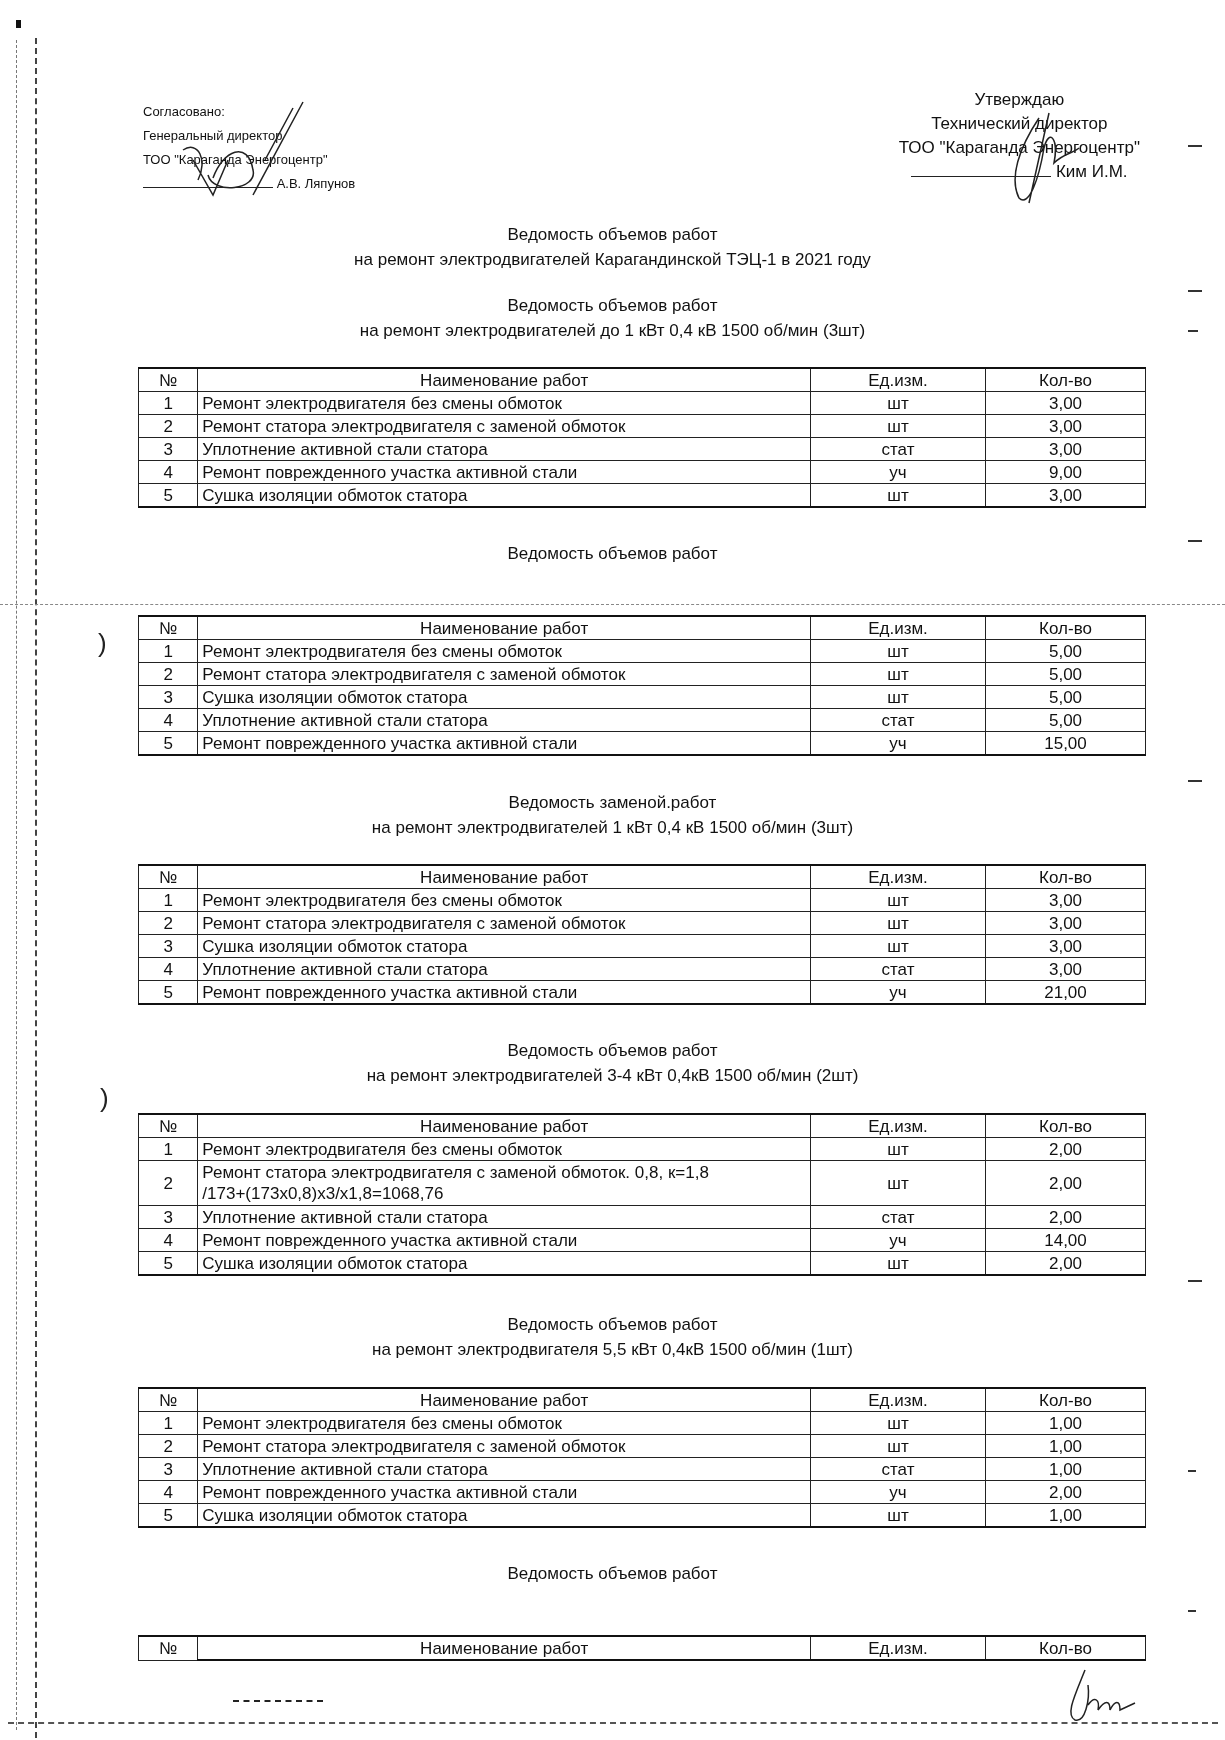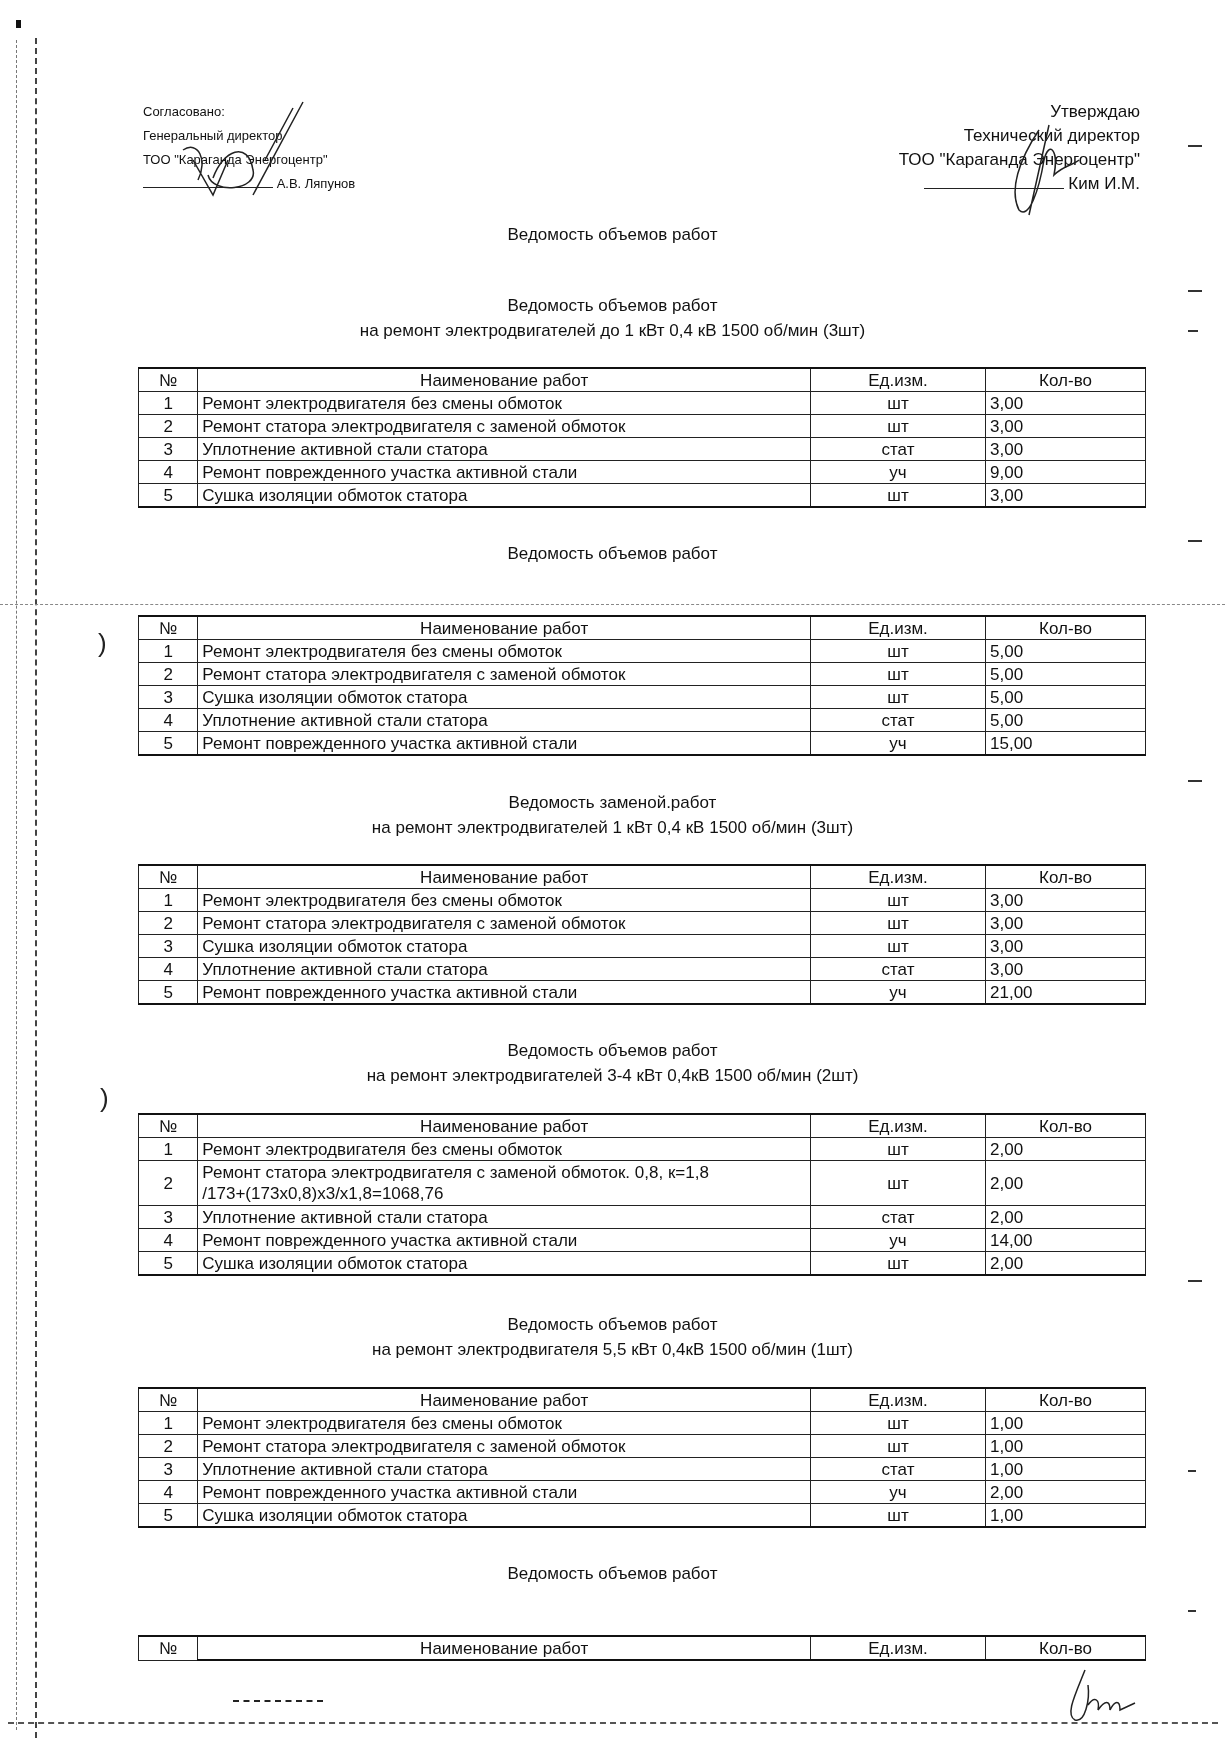--- a/index.html
+++ b/index.html
@@ -8,33 +8,33 @@
   .scan-left { position:absolute; left:35px; top:38px; width:0; height:1700px; border-left:2px dashed #444; }
   .scan-left2 { position:absolute; left:16px; top:40px; width:0; height:1690px; border-left:1px dashed #777; }
   .scan-bottom { position:absolute; left:8px; top:1722px; width:1210px; height:0; border-top:2px dashed #555; }
   .scan-mid { position:absolute; left:0; top:604px; width:1225px; height:0; border-top:1px dashed #888; }
   .scan-mark { position:absolute; left:16px; top:20px; width:5px; height:8px; background:#111; }
   .right-marks { position:absolute; left:1188px; top:30px; width:20px; height:1620px; }
   .right-marks span { position:absolute; left:0; width:14px; height:2px; background:#333; }
   .paren { position:absolute; font-size:26px; color:#222; }
 
   .approve-left { position:absolute; left:143px; top:100px; font-size:13px; line-height:24px; }
-  .approve-right { position:absolute; right:85px; top:100px; font-size:17px; line-height:24px; text-align:right; }
+  .approve-right { position:absolute; right:85px; top:88px; font-size:17px; line-height:24px; text-align:center; }
   .sig-line { display:inline-block; border-bottom:1px solid #222; }
   .sig-scribble { position:absolute; }
 
   .title { position:absolute; left:0; width:1225px; text-align:center; font-size:17px; line-height:25px; }
 
   table.vt { position:absolute; left:138px; width:1008px; border-collapse:collapse; font-size:17px; }
   table.vt td, table.vt th { border:1px solid #222; padding:0 4px; height:22px; line-height:21px; font-weight:normal; }
   table.vt th { text-align:center; }
   table.vt td.n { text-align:center; width:50px; }
   table.vt td.name { text-align:left; width:600px;margin-top:44px; }
   table.vt td.u { text-align:center; width:165px; }
-  table.vt td.q { width:150px; }
+  table.vt td.q { text-align:center; width:150px; }
   table.vt tr.tall td { height:44px; line-height:21px; }
   table.vt tr:first-child th { border-top:2px solid #111; }
   table.vt tr:last-child td { border-bottom:2px solid #111; }
   .foot-dash { position:absolute; left:233px; top:1700px; width:90px; border-top:2px dashed #222; }
 </style>
 </head>
 <body>
 
 <div class="scan-mark"></div>
 <div class="scan-left2"></div>
@@ -75,20 +75,21 @@
     <span class="sig-line" style="width:140px"></span>
     <span>Ким И.М.</span>
   </div>
   <svg class="sig-scribble" style="left:100px;top:20px" width="90" height="100">
     <path d="M40 10 C20 40 10 70 20 90 C30 100 40 70 45 40 C50 20 60 30 55 55 C65 45 75 45 80 40 M50 5 L30 95" stroke="#222" stroke-width="1.5" fill="none"></path>
   </svg>
 </div>
 
 <div class="title" style="top:222px">
   <div>Ведомость объемов работ</div>
+  <div>на ремонт электродвигателей Карагандинской ТЭЦ-1 в 2021 году</div>
 </div>
 
 <div class="title" style="top:293px">
   <div>Ведомость объемов работ</div>
   <div>на ремонт электродвигателей до 1 кВт 0,4 кВ 1500 об/мин (3шт)</div>
 </div>
 <table class="vt" style="top:367px">
   <tbody>
       <tr>
     <th>№</th>

